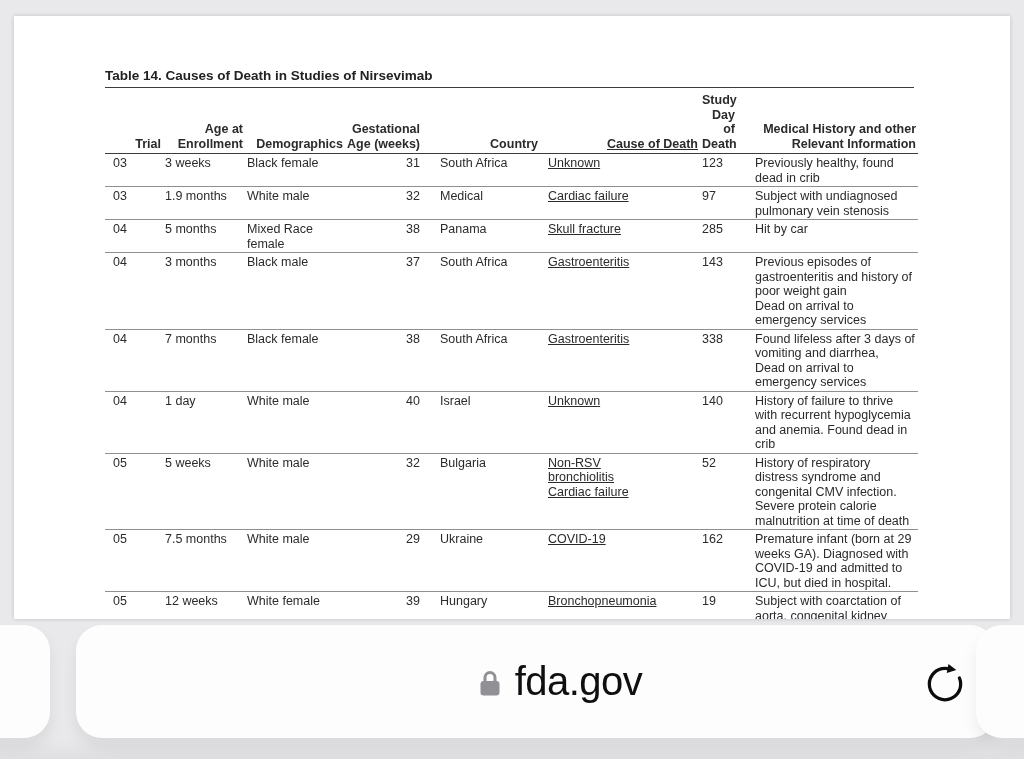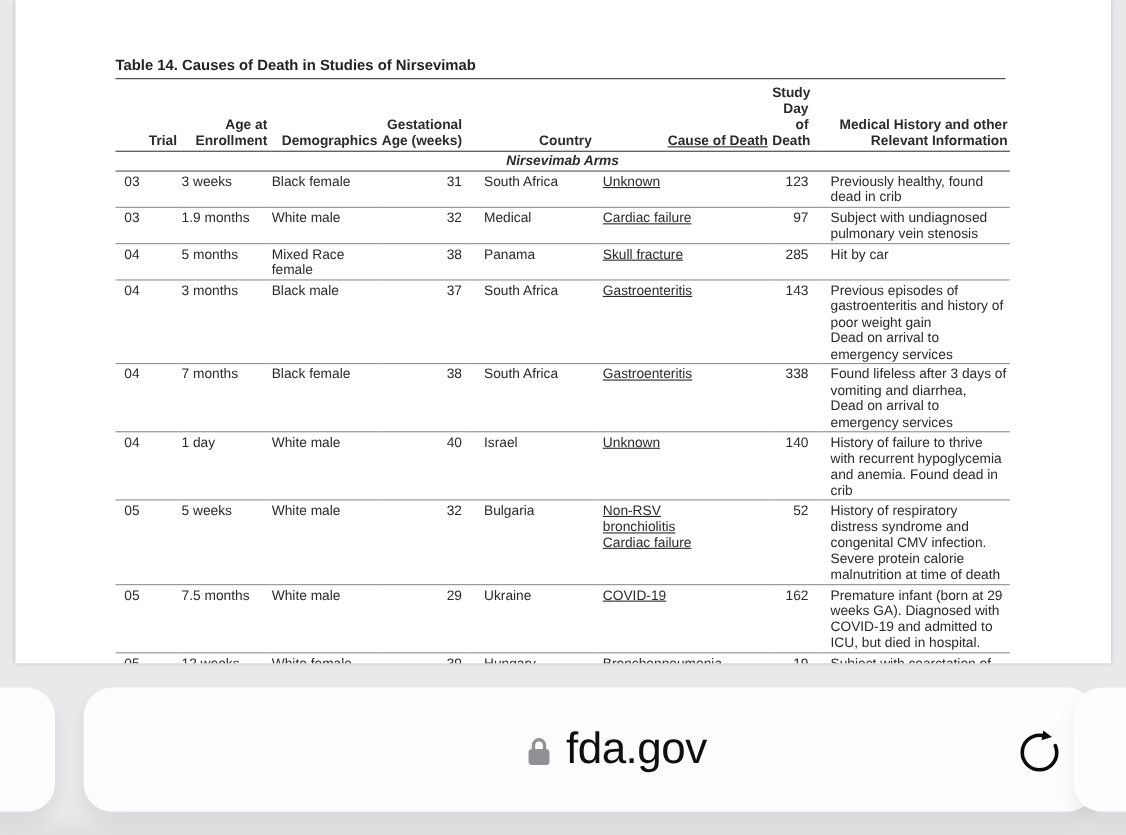--- a/index.html
+++ b/index.html
@@ -1,37 +1,37 @@
 <!DOCTYPE html>
 <html><head>
 <meta charset="utf-8">
 <style>
   html,body{margin:0;padding:0;background:#e9e9eb;}
   .screen{position:relative;width:1024px;height:759px;background:#e9e9eb;overflow:hidden;
           font-family:"Liberation Sans",sans-serif;}
 
   
-  .doc-page{position:absolute;left:14px;top:0;width:996px;height:603px;background:#ffffff;
+  .doc-page{position:absolute;left:14px;top:16px;width:996px;height:603px;background:#ffffff;
             box-shadow:0 0 4px rgba(0,0,0,0.18);overflow:hidden;}
   .doc-inner{padding:52px 0 0 91px;}
   .table-title{width:809px;font-size:13.5px;font-weight:bold;color:#222;
                padding-bottom:4px;border-bottom:1.5px solid #3c3c3c;}
 
   table.death-table{width:813px;border-collapse:collapse;table-layout:fixed;
         font-size:12.5px;line-height:14.5px;color:#2b2b2b;margin-top:0;}
   table.death-table th{vertical-align:bottom;text-align:right;font-weight:bold;
         padding:5px 4px 2px 0;white-space:pre-line;border-bottom:1.5px solid #3c3c3c;}
   table.death-table td{vertical-align:top;padding:2px 6px 1px 0;white-space:pre-line;
         border-bottom:1px solid #8f8f8f;}
   tbody tr:last-child td{border-bottom:none;}
   .col-trial{padding-left:8px !important;}
   .col-gest{text-align:right;padding-right:2px !important;margin-left:20px;}
   .col-country{padding-left:18px !important;}
   .col-cause{padding-left:6px !important;text-decoration:underline;}
-  .col-day{text-align:right;padding-right:12px !important;}
+  .col-day{text-align:left;padding-right:12px !important;}
   .col-hist{padding-left:8px !important;padding-right:2px !important;}
   tr.group-row td{white-space:normal;text-align:center;font-weight:bold;font-style:italic;
         padding:1px 0;border-bottom:1.2px solid #555;}
 
   
   .bar{position:absolute;top:625px;height:113px;background:#fdfdfd;border-radius:26px;
        box-shadow:0 10px 16px rgba(0,0,0,0.07);}
   .stub-left{left:-28px;width:78px;}
   .stub-right{right:-28px;width:76px;}
   .urlbar{left:76px;width:872px;display:flex;align-items:center;justify-content:center;gap:13px;padding-left:48px;}
@@ -71,23 +71,20 @@
             <th class="col-gest">Gestational
 Age (weeks)</th>
             <th class="col-country">Country</th>
             <th class="col-cause">Cause of Death</th>
             <th class="col-day">Study
 Day of
 Death</th>
             <th class="col-hist">Medical History and other
 Relevant Information</th>
           </tr>
-          <tr class="group-row">
-            <td colspan="8">Nirsevimab Arms</td>
-          </tr>
         </thead>
         <tbody>
     <tr>
       <td class="col-trial">03</td>
       <td>3 weeks</td>
       <td>Black female</td>
       <td class="col-gest">31</td>
       <td class="col-country">South Africa</td>
       <td class="col-cause">Unknown</td>
       <td class="col-day">123</td>

